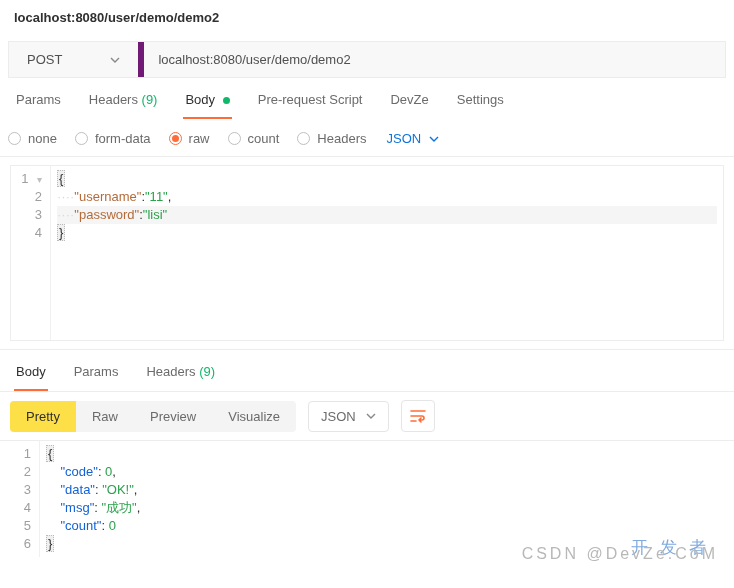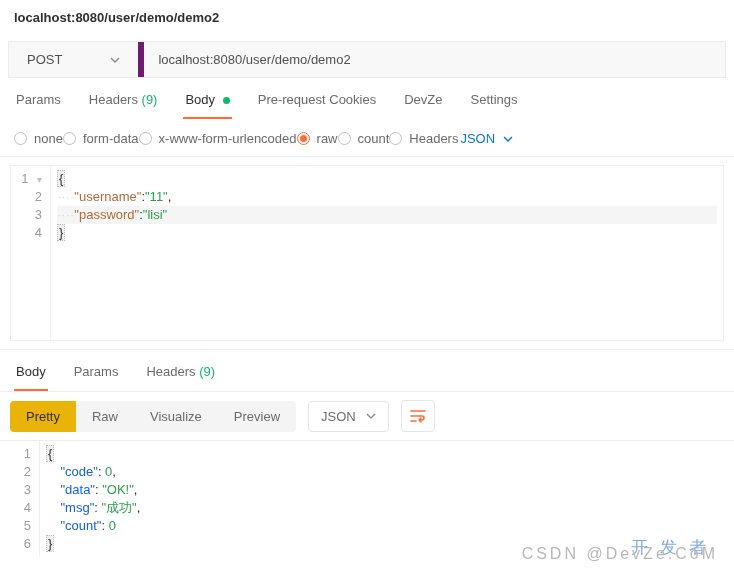--- a/index.html
+++ b/index.html
@@ -6,21 +6,21 @@
     body{background:#fff;color:#303030;font-size:13px;width:734px}
     .top-bar{padding:10px 14px;font-weight:600;color:#303030;font-size:13px;background:#fff}
     .req-row{display:flex;align-items:stretch;margin:6px 8px 0;border:1px solid #ececec;background:#f8f8f8}
     .method{display:flex;align-items:center;gap:48px;padding:10px 18px;border-right:6px solid #701a75;color:#505050;font-size:13px;cursor:pointer}
     .url-in{flex:1;border:none;background:transparent;padding:10px 14px;color:#505050;font-size:13px;outline:none}
     .tabs{display:flex;gap:24px;padding:14px 14px 0;color:#6b6b6b}
     .tab{padding:0 2px 10px;cursor:pointer;color:#6b6b6b}
     .tab.active{color:#303030;border-bottom:2px solid #ff6c37}
     .dot-green{display:inline-block;width:7px;height:7px;border-radius:50%;background:#12b76a;margin-left:4px;vertical-align:middle}
     .count-g{color:#12b76a}
-    .body-types{display:flex;align-items:center;padding:12px 14px 10px;color:#6b6b6b;border-bottom:1px solid #ededed}
+    .body-types{display:flex;align-items:center;gap:18px;padding:12px 8px 10px;color:#6b6b6b;border-bottom:1px solid #ededed}
     .radio{display:inline-flex;align-items:center;gap:7px;cursor:pointer}
     .rc{width:13px;height:13px;border-radius:50%;border:1px solid #bfbfbf;background:#fff;display:inline-flex;align-items:center;justify-content:center}
     .rc.sel{border-color:#ff6c37}
     .rc.sel::after{content:"";width:7px;height:7px;border-radius:50%;background:#ff6c37}
     .json-dd{color:#0b74de;display:inline-flex;align-items:center;gap:8px;cursor:pointer;margin-left:2px}
     .editor{display:flex;border:1px solid #ededed;margin:8px 10px 0;height:176px;font-family:Consolas,Menlo,monospace;font-size:13px;background:#fff}
     .gut{width:40px;text-align:right;color:#9e9e9e;padding:4px 8px 4px 0;border-right:1px solid #f0f0f0;user-select:none;line-height:18px}
     .gut div{height:18px}
     .code{flex:1;padding:4px 6px;line-height:18px}
     .code .ln{height:18px;white-space:pre}
@@ -31,21 +31,21 @@
     .str{color:#2aa14b}
     .num{color:#2aa14b}
     .pl{color:#303030}
     .blue{color:#1262d6}
     .resp-tabs{display:flex;gap:24px;padding:14px 14px 0;color:#6b6b6b;border-top:1px solid #ededed;margin-top:8px}
     .rtab{padding:0 2px 10px;cursor:pointer}
     .rtab.active{color:#303030;border-bottom:2px solid #ff6c37}
     .resp-ctrl{display:flex;align-items:center;gap:0;padding:8px 10px;border-top:1px solid #ededed}
     .seg{display:flex;background:#f4f4f4;border-radius:4px;overflow:hidden}
     .sbtn{padding:8px 16px;color:#6b6b6b;cursor:pointer;font-size:13px}
-    .sbtn.active{background:#eab308;color:#303030}
+    .sbtn.active{background:#fde047;color:#303030}
     .dd2{margin-left:12px;display:inline-flex;align-items:center;gap:10px;padding:7px 12px;border:1px solid #e5e5e5;border-radius:4px;color:#6b6b6b;cursor:pointer}
     .wrap-ic{margin-left:12px;width:34px;height:32px;display:inline-flex;align-items:center;justify-content:center;border:1px solid #e5e5e5;border-radius:4px;color:#ff6c37;cursor:pointer}
     .editor2{display:flex;border-top:1px solid #ededed;font-family:Consolas,Menlo,monospace;font-size:13px;background:#fff;padding-bottom:8px}
     .chev{width:10px;height:10px}
     .fold{color:#bfbfbf;font-size:10px;display:inline-block;width:10px}
     .watermark{position:absolute;right:16px;bottom:6px;color:#6a9bd8;font-size:17px;letter-spacing:12px;opacity:.85;pointer-events:none;font-family:"SimSun",serif}
     .watermark2{position:absolute;right:16px;bottom:2px;color:#b8b8b8;font-size:16px;letter-spacing:3px;pointer-events:none}
     .wrap{position:relative}
   </style>
 </head>
@@ -67,37 +67,33 @@
 <div class="tabs">
   <div class="tab">Params</div>
   <div class="tab">
     <span>Headers</span>
     <span class="count-g">(9)</span>
   </div>
   <div class="tab active">
     <span>Body</span>
     <span class="dot-green"></span>
   </div>
-  <div class="tab">Pre-request Cookies</div>
+  <div class="tab">Pre-request Script</div>
   <div class="tab">DevZe</div>
   <div class="tab">Settings</div>
 </div>
 
 <div class="body-types">
   <label class="radio">
         <span class="rc"></span>
         <span>none</span>
       </label>
   <label class="radio">
         <span class="rc"></span>
         <span>form-data</span>
-      </label>
-  <label class="radio">
-        <span class="rc"></span>
-        <span>x-www-form-urlencoded</span>
       </label>
   <label class="radio">
         <span class="rc sel"></span>
         <span>raw</span>
       </label>
   <label class="radio">
         <span class="rc"></span>
         <span>count</span>
       </label>
   <label class="radio">
@@ -133,22 +129,22 @@
   <div class="rtab">
     <span>Headers</span>
     <span class="count-g">(9)</span>
   </div>
 </div>
 
 <div class="resp-ctrl">
   <div class="seg">
     <div class="sbtn active">Pretty</div>
     <div class="sbtn">Raw</div>
+    <div class="sbtn">Preview</div>
     <div class="sbtn">Visualize</div>
-    <div class="sbtn">Preview</div>
   </div>
   <div class="dd2">
     <span>JSON</span>
     <svg class="chev" viewBox="0 0 10 10">
           <path d="M1 3l4 4 4-4" stroke="#888" fill="none" stroke-width="1.4"></path>
         </svg>
   </div>
   <div class="wrap-ic">
     <svg width="16" height="14" viewBox="0 0 16 14">
           <path d="M1 2h14M1 7h11a2 2 0 010 4h-3m0 0l2-2m-2 2l2 2M1 12h5" stroke="#ff6c37" fill="none" stroke-width="1.6" stroke-linecap="round"></path>

